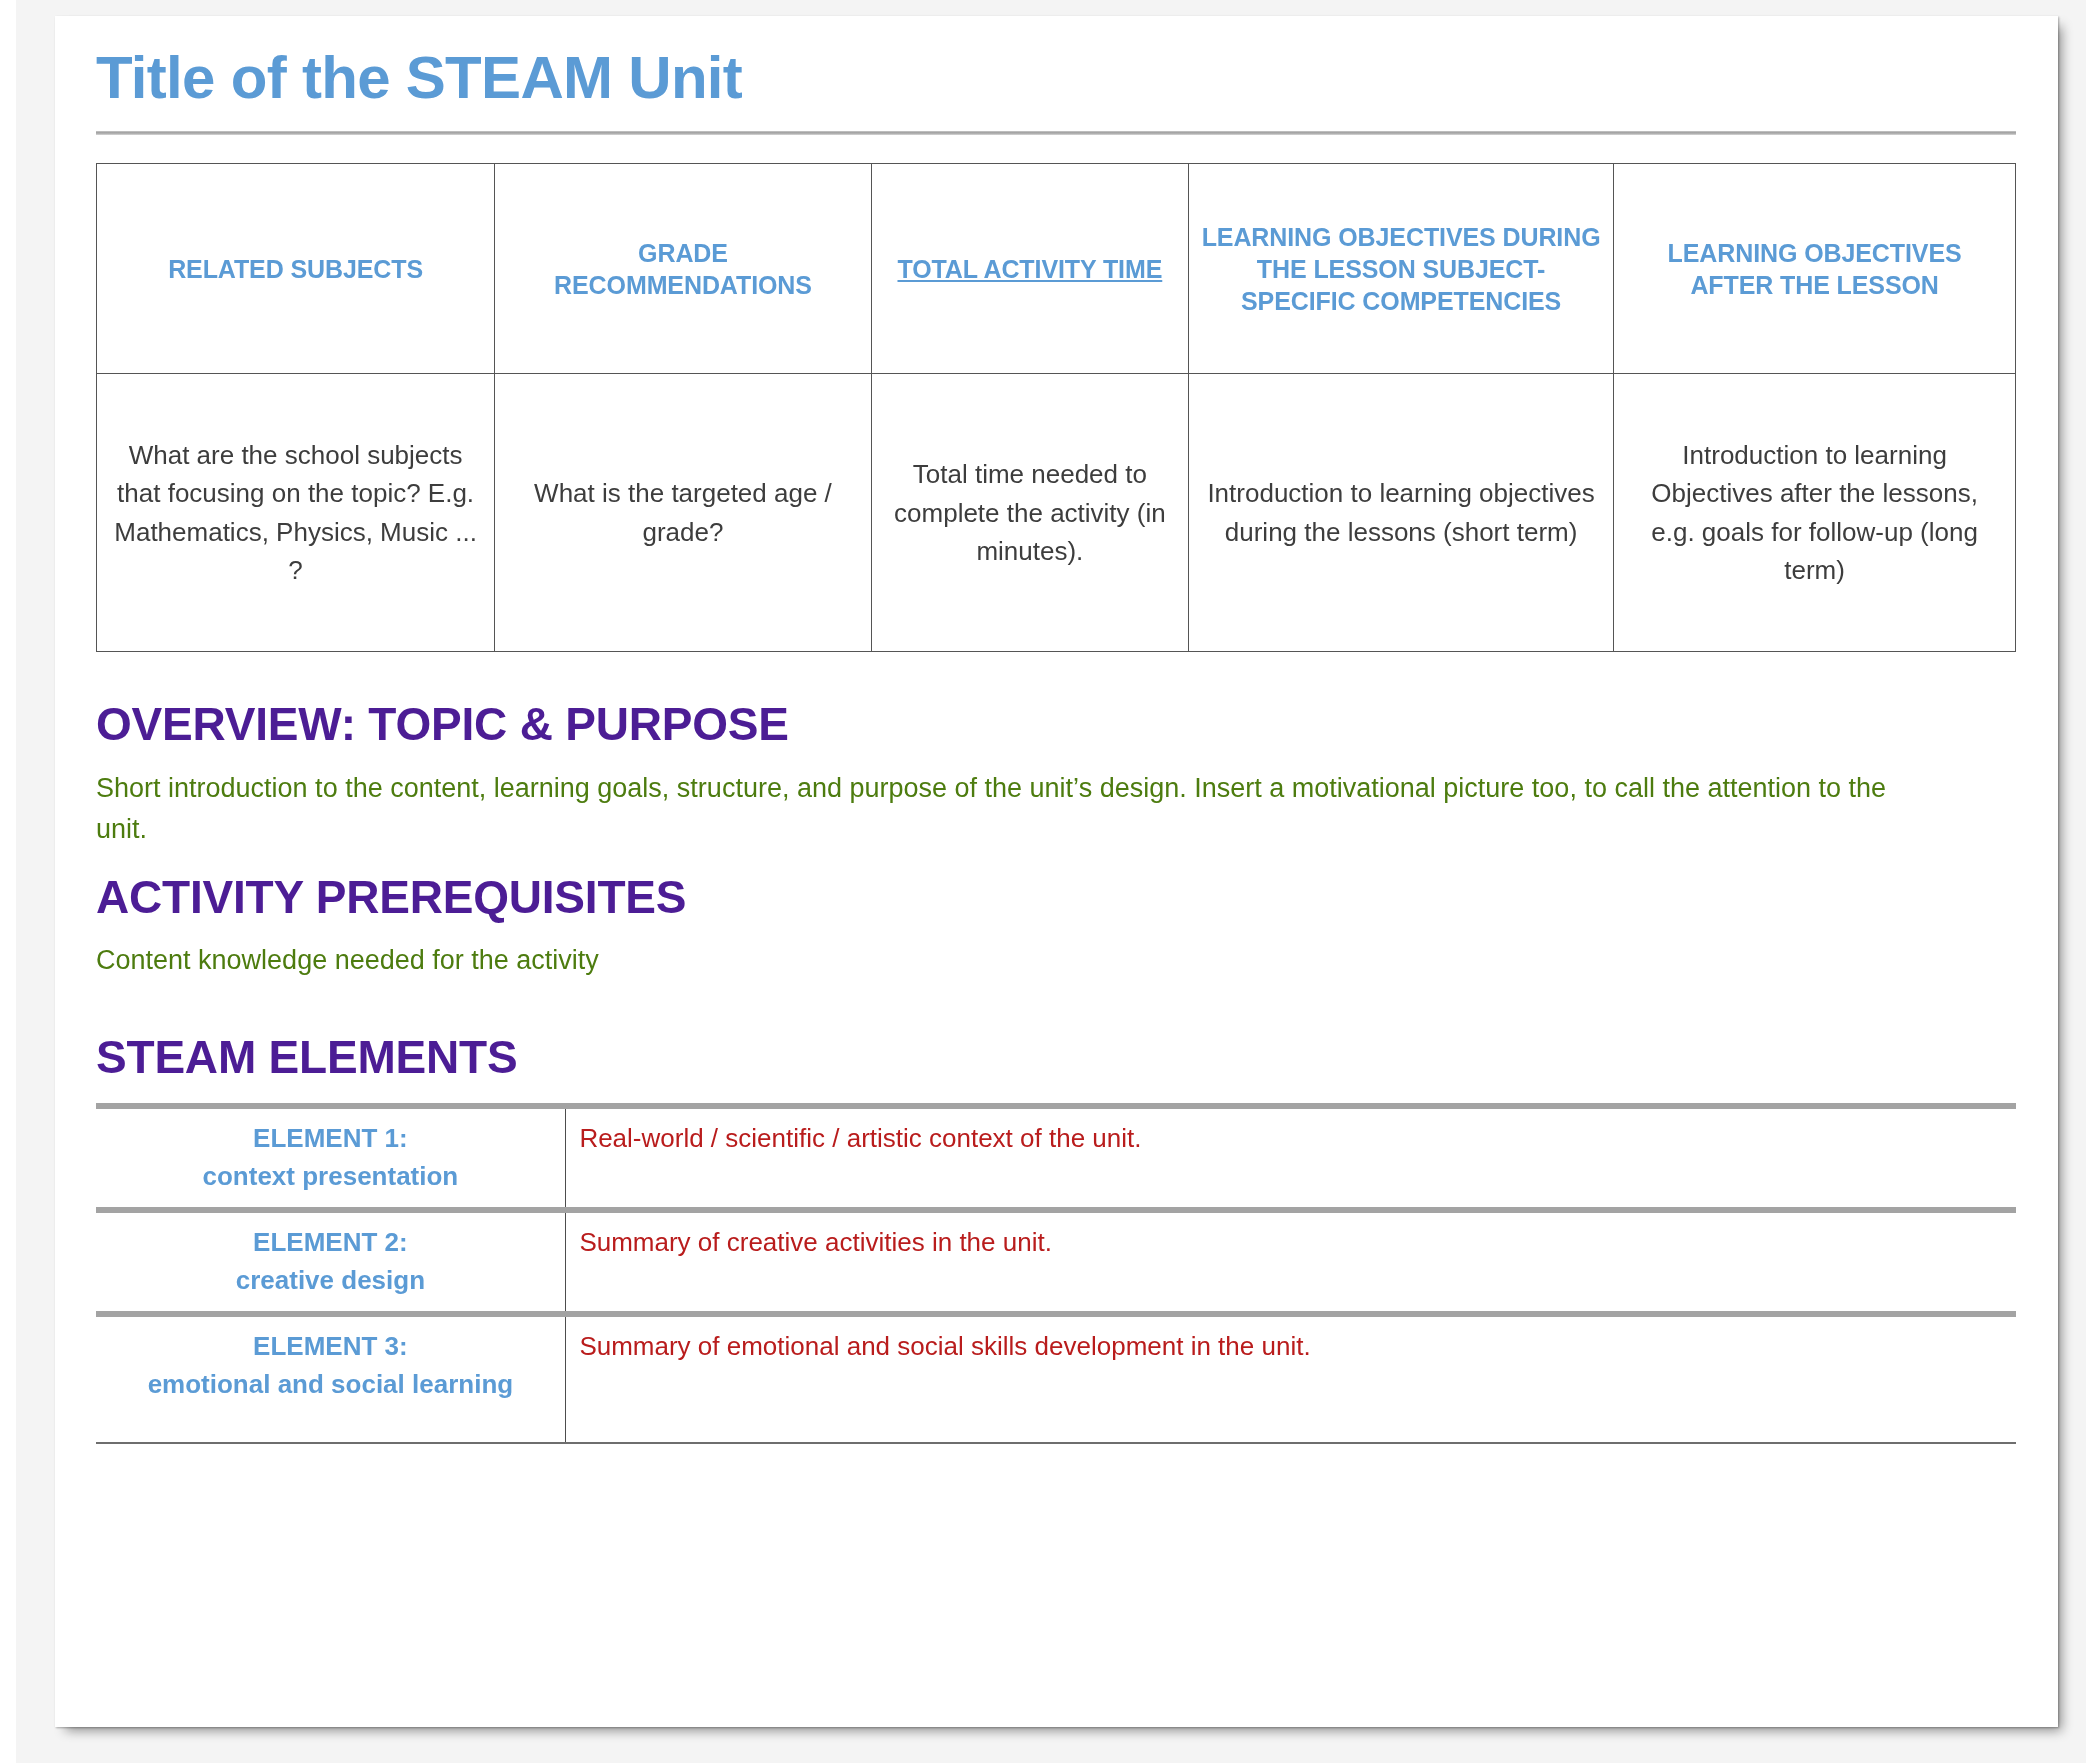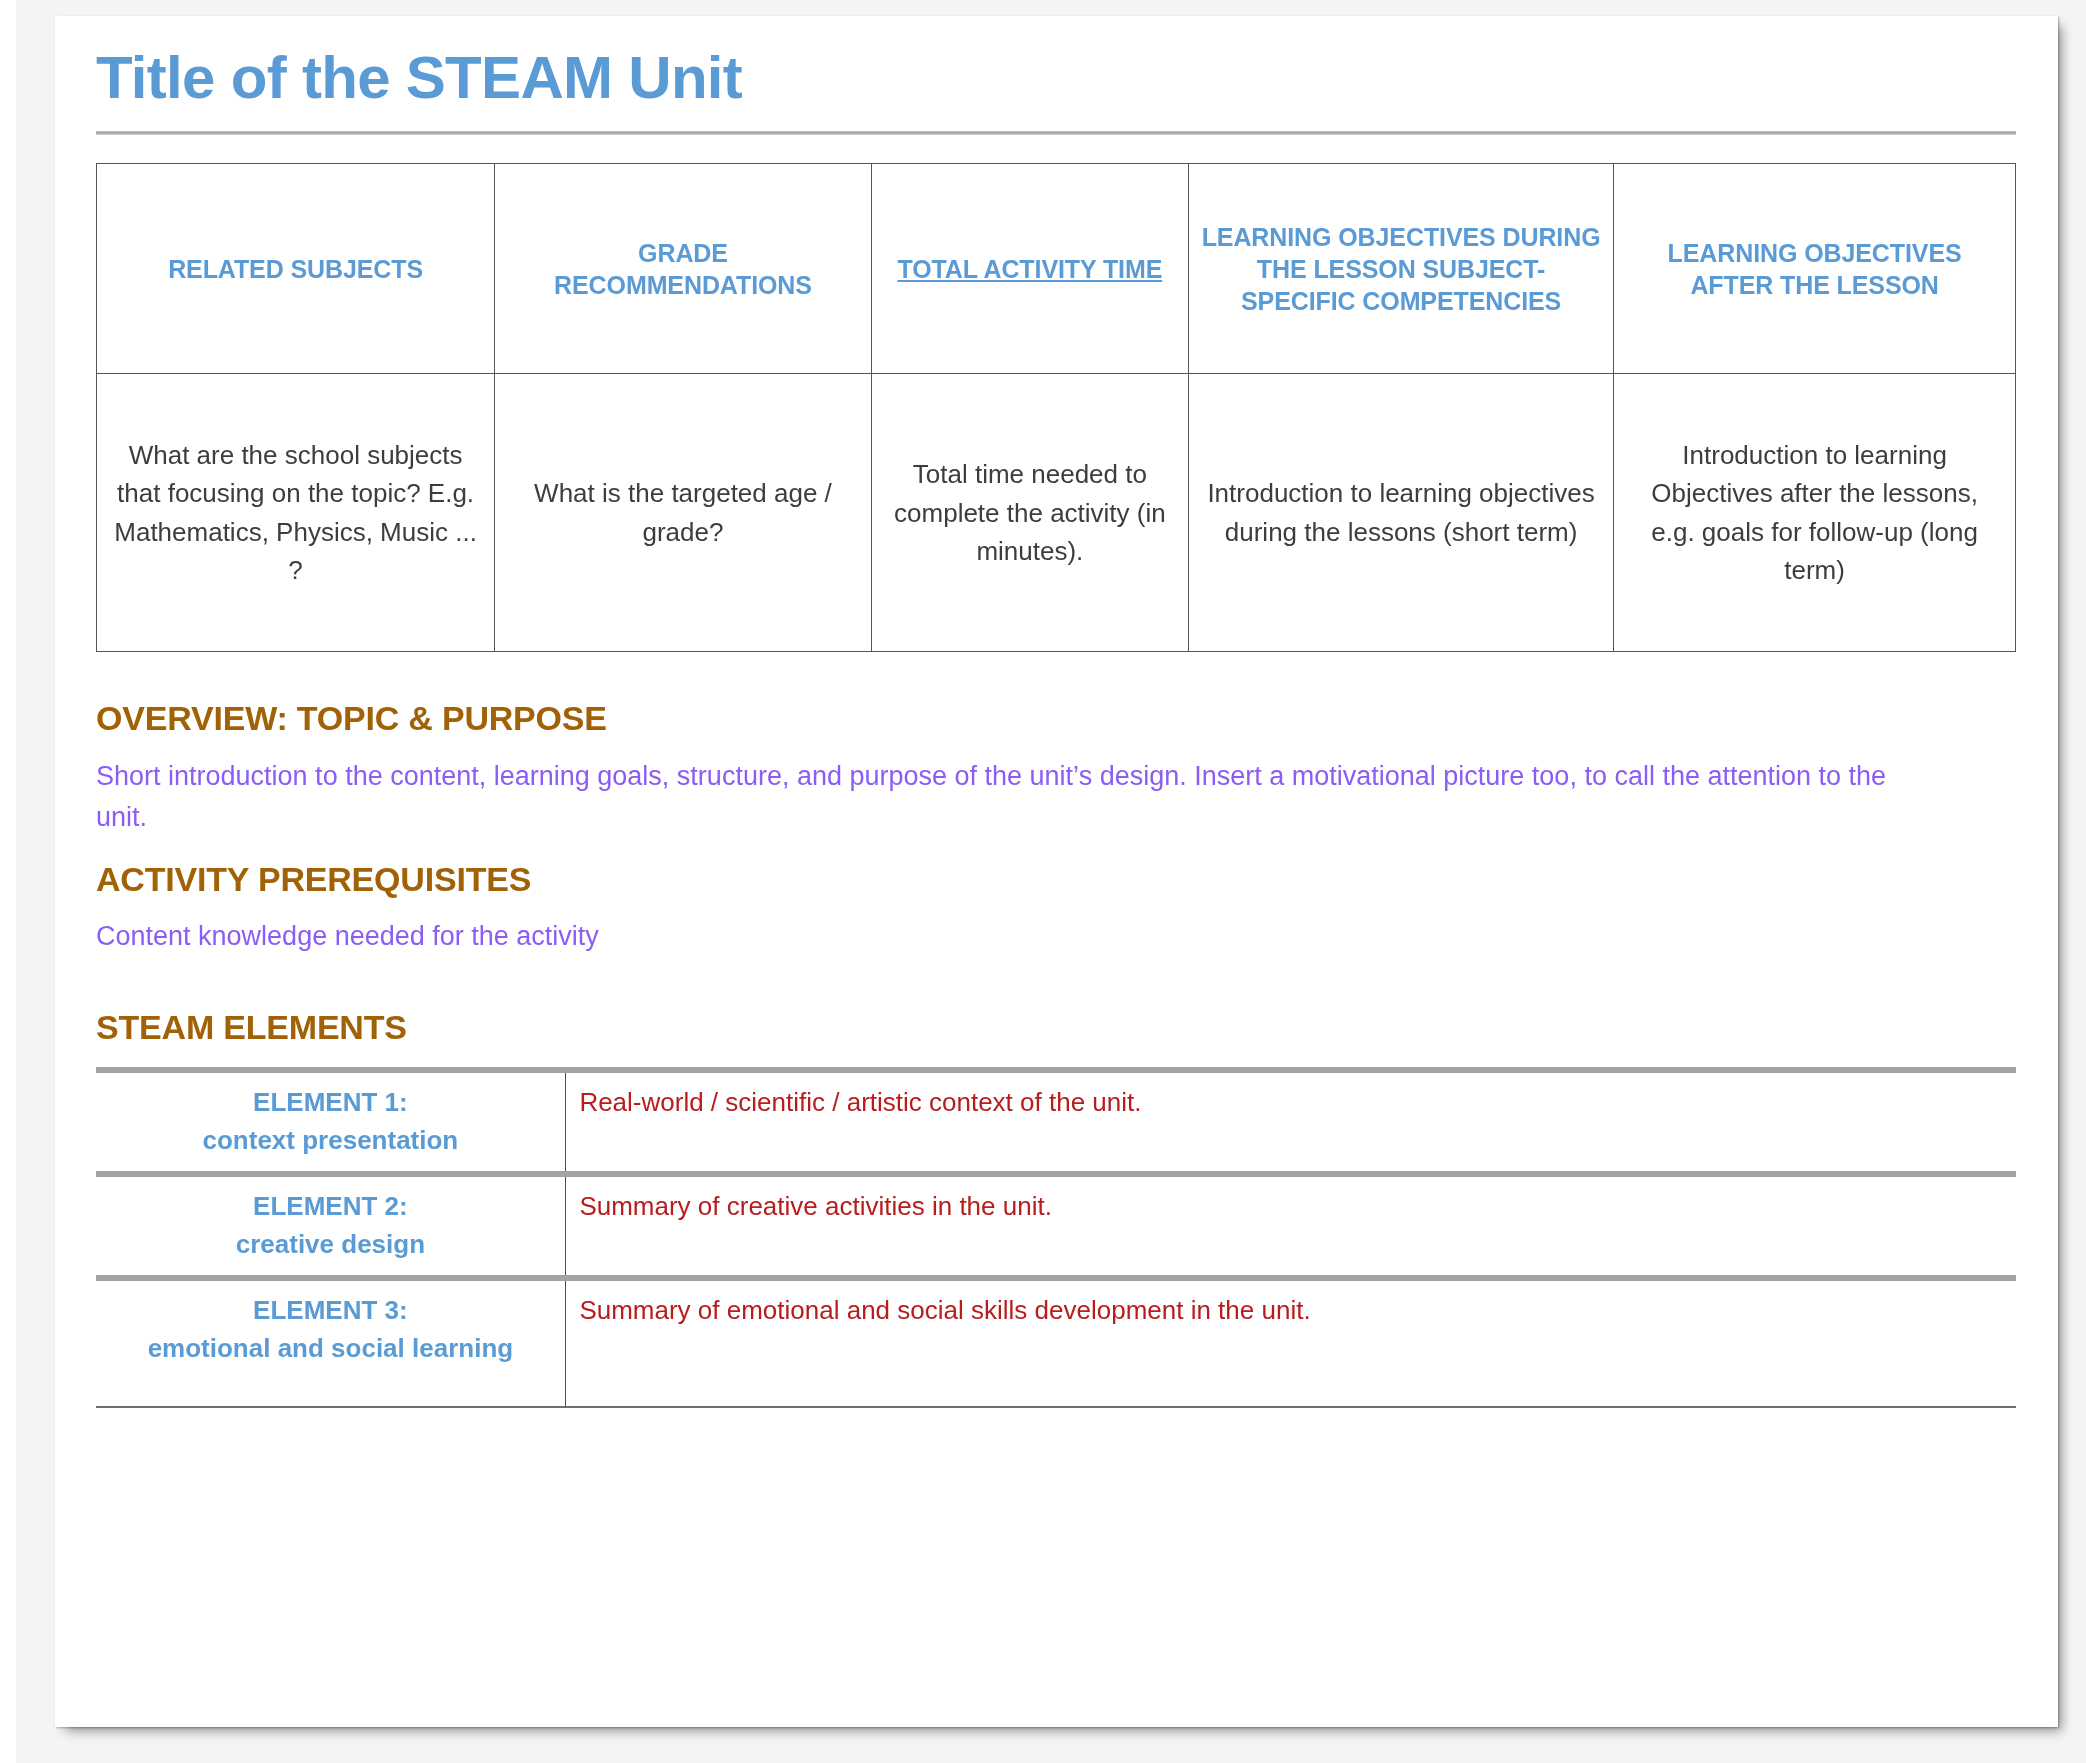--- a/index.html
+++ b/index.html
@@ -116,32 +116,32 @@
     height: 258px;
   }
   .c-subjects { width: 20.8%; }
   .c-grade    { width: 19.6%; }
   .c-time     { width: 16.3%; text-decoration: underline; }
   .c-during   { width: 22.3%; }
   .c-after    { width: 21.0%; }
 
   
   .section-head {
-    color: #a16207;
-    font-size: 34px;
+    color: #4c1d95;
+    font-size: 46px;
     font-weight: bold;
     letter-spacing: -0.2px;
     line-height: 1;
   }
   .overview-head { margin-top: 49px; }
   .prereq-head   { margin-top: 24px; }
   .steam-head    { margin-top: 53px; }
 
   .body-para {
-    color: #8b5cf6;
+    color: #4d7c0f;
     font-size: 27px;
     line-height: 1.52;
     margin-top: 20.4px;
     max-width: 1823px;
   }
   .prereq-para { margin-top: 20.4px; }
 
   
   .steam-table {
     width: 100%;

